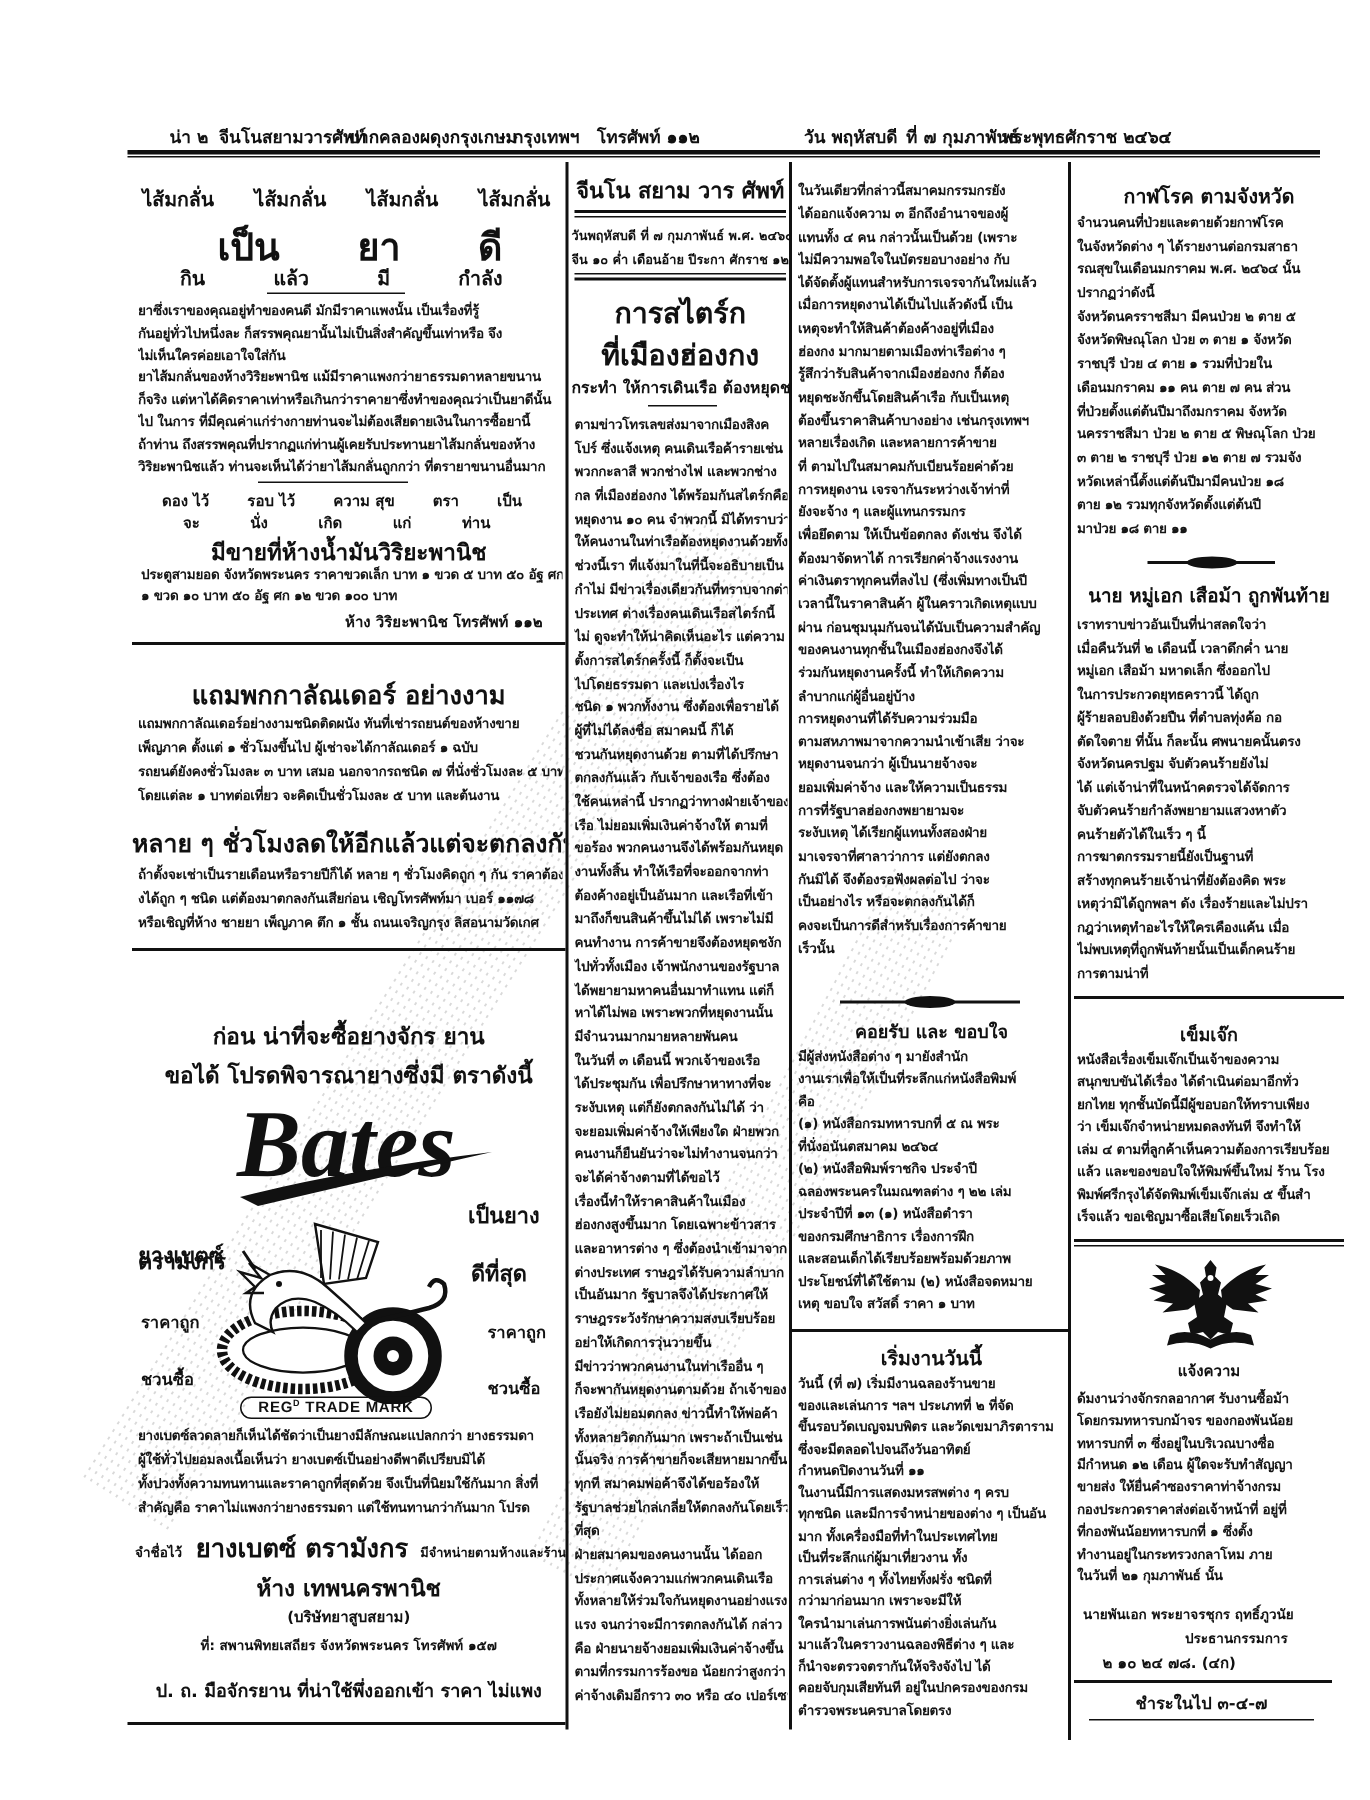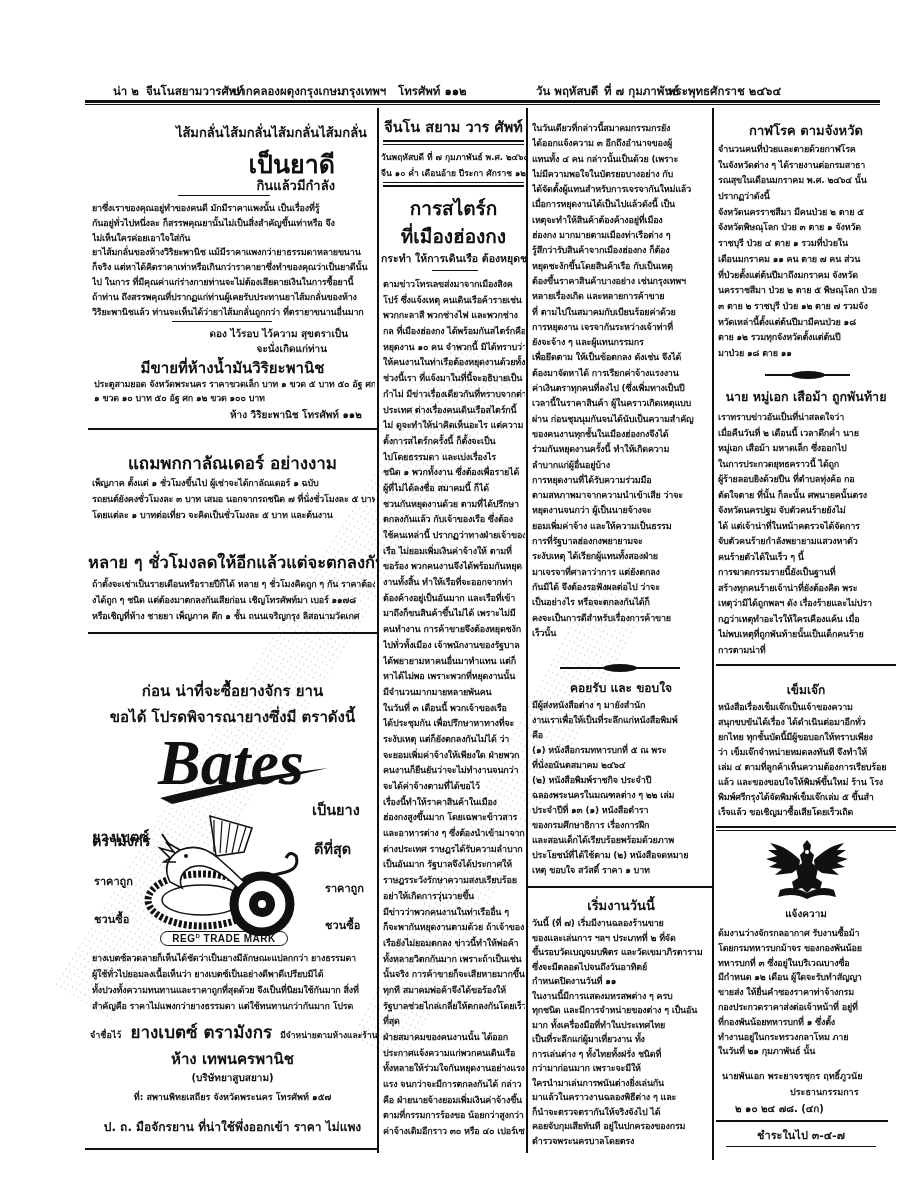--- a/index.html
+++ b/index.html
@@ -6,21 +6,21 @@
   .page{position:relative;width:913px;height:1200px;background:#fff;overflow:hidden;
         font-family:"DejaVu Sans",sans-serif;color:#111;}
   .abs{position:absolute;}
   .t{font-family:"DejaVu Sans",sans-serif;color:#111;font-weight:bold;white-space:nowrap;}
   .c{text-align:center;}
   .hr{position:absolute;background:#111;height:1.5px;}
   .vr{position:absolute;background:#111;width:2px;}
   .lines{position:absolute;}
   .ln{height:var(--lh);line-height:var(--lh);font-size:9px;font-weight:bold;white-space:nowrap;
       overflow:hidden;color:#151515;letter-spacing:-0.2px;font-family:"DejaVu Sans",sans-serif;}
-  .row{position:absolute;display:flex;justify-content:flex-end;align-items:baseline;}
+  .row{position:absolute;display:flex;justify-content:space-between;align-items:baseline;}
   .w13{font-size:13px;font-weight:bold;white-space:nowrap;}
   .w24{font-size:25px;font-weight:bold;white-space:nowrap;}
   .w10{font-size:10px;font-weight:bold;white-space:nowrap;}
   .deco{position:absolute;height:2px;background:#111;}
   .deco::after{content:"";position:absolute;left:50%;top:-3px;width:34px;height:8px;margin-left:-17px;
                background:#111;border-radius:50%;}
   .speckle{position:absolute;opacity:.28;
            background-image:radial-gradient(#777 0.7px,transparent 0.9px);
            background-size:5px 6px;}
   .tm{position:absolute;border:1.5px solid #111;border-radius:10px;font-family:"Liberation Sans",sans-serif;
@@ -101,20 +101,21 @@
         <div class="ln">ประตูสามยอด จังหวัดพระนคร   ราคาขวดเล็ก บาท   ๑ ขวด ๕ บาท ๕๐ อัฐ ศก</div>
         <div class="ln">๑ ขวด ๑๐ บาท ๕๐ อัฐ ศก   ๑๒ ขวด ๑๐๐ บาท</div>
       </div>
     <div class="abs t" style="left:230px;top:407px;font-size:10px;">ห้าง วิริยะพานิช   โทรศัพท์ ๑๑๒</div>
   </div>
   <div class="hr" style="left:88px;top:428px;width:289px;"></div>
 
   <div>
     <div class="abs t c" style="left:88px;top:449px;width:289px;font-size:17px;">แถมพกกาลัณเดอร์ อย่างงาม</div>
     <div class="lines" style="left:92px;top:475px;width:283px;--lh:16px;">
+        <div class="ln">แถมพกกาลัณเดอร์อย่างงามชนิดติดผนัง ทันที่เช่ารถยนต์ของห้างขาย</div>
         <div class="ln">เพ็ญภาค ตั้งแต่ ๑ ชั่วโมงขึ้นไป ผู้เช่าจะได้กาลัณเดอร์ ๑ ฉบับ</div>
         <div class="ln">    รถยนต์ยังคงชั่วโมงละ ๓ บาท เสมอ นอกจากรถชนิด ๗ ที่นั่งชั่วโมงละ ๕ บาท</div>
         <div class="ln">โดยแต่ละ ๑ บาทต่อเที่ยว จะคิดเป็นชั่วโมงละ ๕ บาท และต้นงาน</div>
       </div>
     <div class="abs t" style="left:88px;top:549px;width:289px;font-size:16.5px;overflow:hidden;">หลาย ๆ ชั่วโมงลดให้อีกแล้วแต่จะตกลงกัน</div>
     <div class="lines" style="left:92px;top:576px;width:283px;--lh:16px;">
         <div class="ln">    ถ้าตั้งจะเช่าเป็นรายเดือนหรือรายปีก็ได้ หลาย ๆ ชั่วโมงคิดถูก ๆ กัน   ราคาต้องตร</div>
         <div class="ln">งได้ถูก ๆ ชนิด    แต่ต้องมาตกลงกันเสียก่อน    เชิญโทรศัพท์มา เบอร์ ๑๑๗๘</div>
         <div class="ln">หรือเชิญที่ห้าง ชายยา เพ็ญภาค ตึก ๑ ชั้น ถนนเจริญกรุง ลิสอนามวัดเกศ</div>
       </div>

